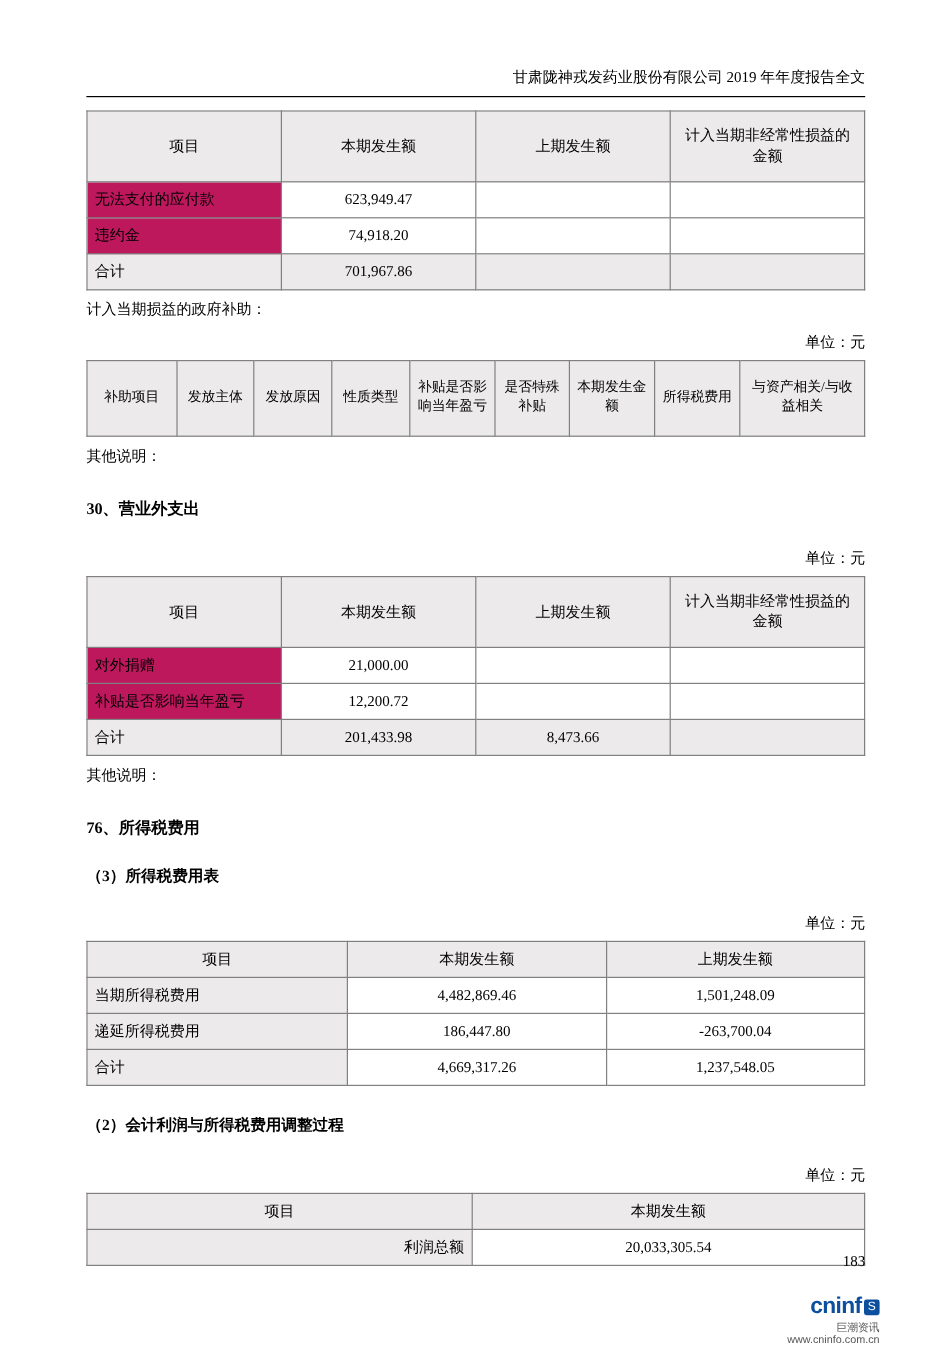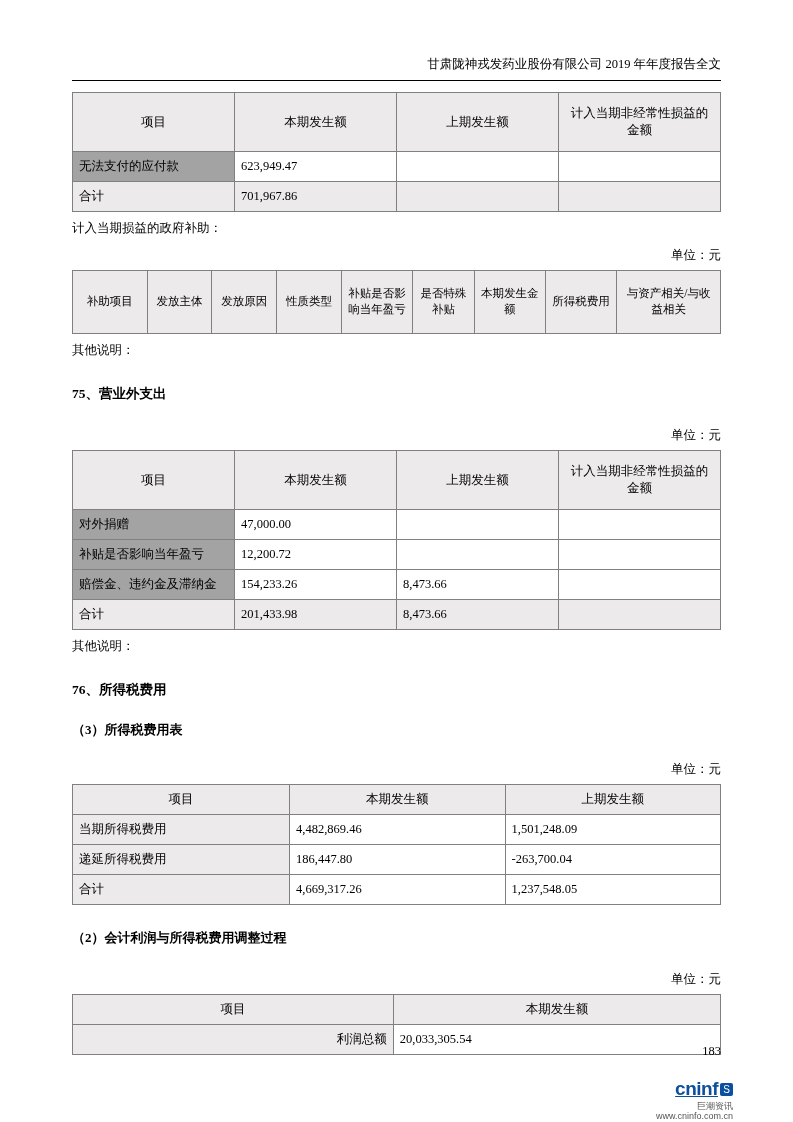--- a/index.html
+++ b/index.html
@@ -53,28 +53,28 @@
     border: 1px solid #808080;
     padding: 6px 6px;
     vertical-align: middle;
     font-weight: normal;
   }
   .th-cell {
     background: #eceaea;
     text-align: center;
   }
   .row-head {
-    background: #a3a3a3;
+    background: #be185d;
     text-align: left;
   }
   .total-row td {
     background: #eceaea;
   }
   .num {
-    text-align: left;
+    text-align: center;
   }
   .unit {
     text-align: right;
     font-size: 12.5px;
     margin: 10px 0 6px 0;
   }
   .para {
     font-size: 12.5px;
     margin: 8px 0 0 0;
   }
@@ -105,21 +105,20 @@
     top: 1078px;
     text-align: right;
     line-height: 1.15;
   }
   .logo-main {
     font-family: "Liberation Sans", sans-serif;
     font-size: 19px;
     font-weight: bold;
     color: #0b4f9e;
     letter-spacing: -0.5px;
-    text-decoration: underline;
   }
   .logo-mark {
     display: inline-block;
     width: 13px;
     height: 13px;
     background: #0b4f9e;
     color: #fff;
     font-size: 10px;
     line-height: 13px;
     text-align: center;
@@ -163,20 +162,26 @@
           <td class="th-cell">本期发生额</td>
           <td class="th-cell">上期发生额</td>
           <td class="th-cell">计入当期非经常性损益的金额</td>
         </tr>
         <tr>
           <td class="row-head">无法支付的应付款</td>
           <td class="num">623,949.47</td>
           <td class="num"></td>
           <td class="num"></td>
         </tr>
+        <tr>
+          <td class="row-head">违约金</td>
+          <td class="num">74,918.20</td>
+          <td class="num"></td>
+          <td class="num"></td>
+        </tr>
         <tr class="total-row">
           <td>合计</td>
           <td class="num">701,967.86</td>
           <td class="num"></td>
           <td class="num"></td>
         </tr>
       </tbody>
     </table>
 
     <div class="para">计入当期损益的政府补助：</div>
@@ -205,54 +210,48 @@
           <td class="th-cell">是否特殊补贴</td>
           <td class="th-cell">本期发生金额</td>
           <td class="th-cell">所得税费用</td>
           <td class="th-cell">与资产相关/与收益相关</td>
         </tr>
       </tbody>
     </table>
 
     <div class="para">其他说明：</div>
 
-    <div class="section-title">75、营业外支出</div>
+    <div class="section-title">30、营业外支出</div>
 
     <div class="unit" style="margin-top:24px">单位：元</div>
 
     <table class="t">
       <colgroup>
         <col style="width:25%">
           <col style="width:25%">
           <col style="width:25%">
           <col style="width:25%">
       </colgroup>
       <tbody>
         <tr>
           <td class="th-cell" style="height:46px">项目</td>
           <td class="th-cell">本期发生额</td>
           <td class="th-cell">上期发生额</td>
           <td class="th-cell">计入当期非经常性损益的金额</td>
         </tr>
         <tr>
           <td class="row-head">对外捐赠</td>
-          <td class="num">47,000.00</td>
+          <td class="num">21,000.00</td>
           <td class="num"></td>
           <td class="num"></td>
         </tr>
         <tr>
           <td class="row-head">补贴是否影响当年盈亏</td>
           <td class="num">12,200.72</td>
           <td class="num"></td>
-          <td class="num"></td>
-        </tr>
-        <tr>
-          <td class="row-head">赔偿金、违约金及滞纳金</td>
-          <td class="num">154,233.26</td>
-          <td class="num">8,473.66</td>
           <td class="num"></td>
         </tr>
         <tr class="total-row">
           <td>合计</td>
           <td class="num">201,433.98</td>
           <td class="num">8,473.66</td>
           <td class="num"></td>
         </tr>
       </tbody>
     </table>

